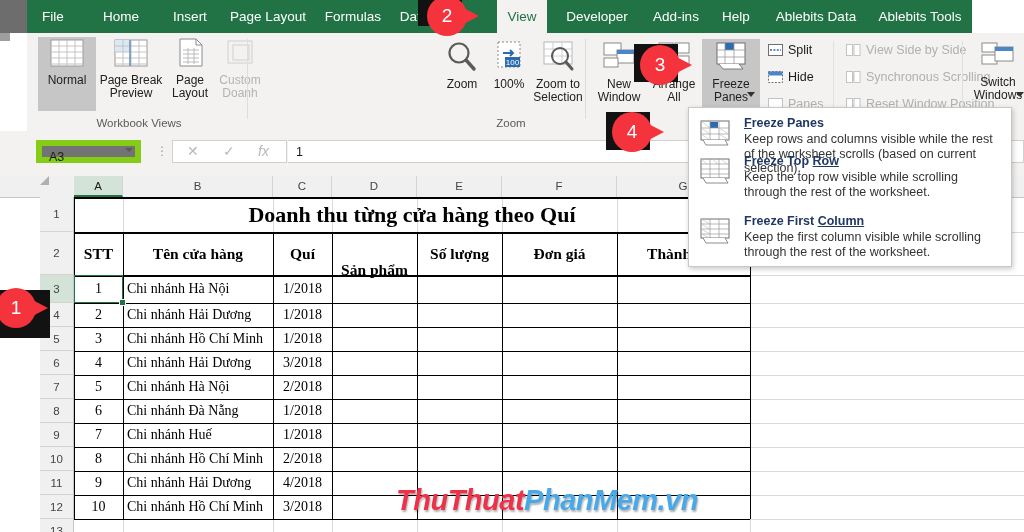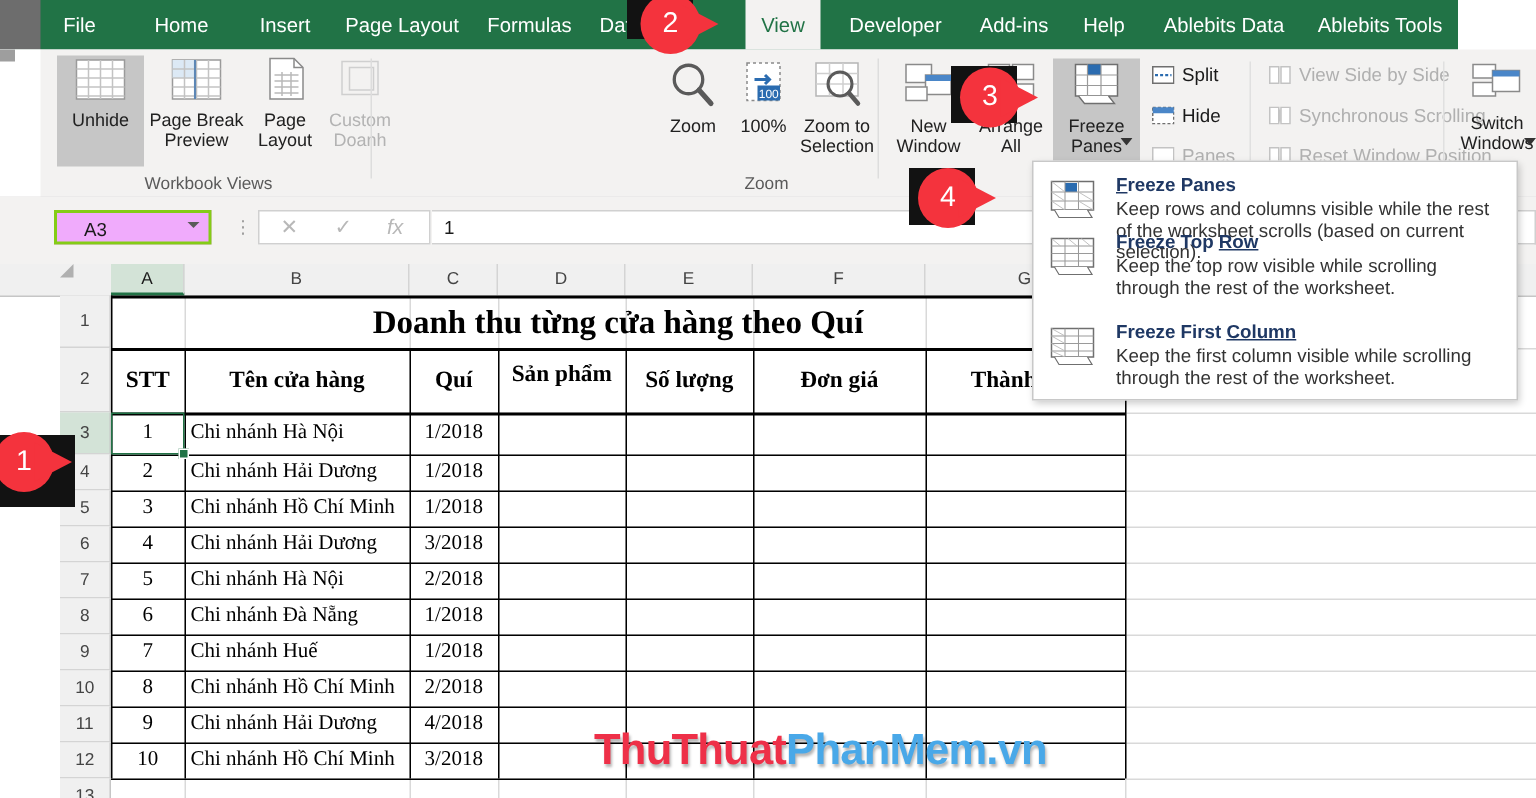--- a/index.html
+++ b/index.html
@@ -65,22 +65,22 @@
   
   .smbtn{position:absolute;font-size:12.5px;color:#1a1a1a;white-space:nowrap;cursor:default;}
   .smbtn.dis{color:#b0b0b0;}
   .smbtn .si{display:inline-block;width:15px;height:12px;vertical-align:-2px;margin-right:5px;}
   
   .fbar{
     position:absolute;left:0;top:131px;width:1024px;height:45px;background:#f3f2f1;
   }
   .namebox{
     position:absolute;left:36px;top:140px;width:105px;height:23px;
-    background:#f0abfc;border:2px solid #84cc16;
-    font-size:12.5px;color:#1a1a1a;line-height:23px;padding-left:18px;box-sizing:border-box;
+    background:#737373;border:6px solid #84cc16;
+    font-size:12.5px;color:#1a1a1a;line-height:23px;padding-left:7px;box-sizing:border-box;
   }
   .nbarrow{position:absolute;left:125px;top:148px;width:0;height:0;
     border-left:4px solid transparent;border-right:4px solid transparent;border-top:4.5px solid #5a5a5a;}
   .vdots{position:absolute;left:156px;top:146px;font-size:12px;color:#9a9a9a;line-height:10px;}
   .fbbtns{
     position:absolute;left:172px;top:140px;width:115px;height:23px;
     background:#ffffff;border:1px solid #d0d0d0;box-sizing:border-box;
   }
   .fbbtns span{position:absolute;top:2px;font-size:14px;color:#b8b8b8;}
   .fbinput{
@@ -133,21 +133,21 @@
     border-top:13px solid transparent;border-bottom:13px solid transparent;
     border-left:25px solid #f4333d;
   }
   .callout .num{
     position:absolute;left:0;top:0;width:40px;height:40px;line-height:40px;text-align:center;
     color:#fff;font-size:19px;font-family:"Liberation Sans",sans-serif;z-index:3;
   }
   .blackblock{position:absolute;background:#121212;}
   
   .wm{position:absolute;font-family:"Liberation Sans",sans-serif;font-weight:bold;
-      font-size:29px;letter-spacing:-0.5px;white-space:nowrap;
+      font-size:29px;font-style:italic;letter-spacing:-0.5px;white-space:nowrap;
       text-shadow:1px 2px 2px rgba(0,0,0,.30);}
   .wm .r{color:#ee3048;}
   .wm .b{color:#49a8e8;}
 </style>
 </head>
 <body>
 
 <div class="tabbar">
   <div class="leftgutter"></div>
   <div id="tabs-host">
@@ -179,21 +179,21 @@
         <g stroke="#c3c3c3" stroke-width="1">
           <line x1="4" y1="9" x2="36" y2="9"></line>
             <line x1="4" y1="15" x2="36" y2="15"></line>
           <line x1="4" y1="21" x2="36" y2="21"></line>
             <line x1="4" y1="27" x2="36" y2="27"></line>
           <line x1="12" y1="3" x2="12" y2="29"></line>
             <line x1="20" y1="3" x2="20" y2="29"></line>
           <line x1="28" y1="3" x2="28" y2="29"></line>
         </g>
       </svg>
-      <span class="lbl">Unhide</span>
+      <span class="lbl">Normal</span>
     </div>
 
     <div class="bigbtn" style="left:68px;top:4px;width:66px;height:74px;">
       <svg class="ico" width="40" height="34" viewBox="0 0 40 34">
         <rect x="4" y="3" width="32" height="26" fill="#fff" stroke="#9a9a9a"></rect>
         <rect x="4" y="3" width="15" height="12" fill="#dce9f5"></rect>
         <g stroke="#c3c3c3" stroke-width="1">
           <line x1="4" y1="9" x2="36" y2="9"></line>
             <line x1="4" y1="15" x2="36" y2="15"></line>
           <line x1="4" y1="21" x2="36" y2="21"></line>
@@ -446,21 +446,21 @@
       <div class="gl" style="left: 417px; top: 21px; width: 1px; height: 356px;"></div>
       <div class="gl" style="left: 502px; top: 21px; width: 1px; height: 356px;"></div>
       <div class="gl" style="left: 617px; top: 21px; width: 1px; height: 356px;"></div>
       <div class="gl" style="left: 750px; top: 21px; width: 1px; height: 356px;"></div>
     </div>
   <div id="cells-host">
       <div class="cellbox title-cell" style="left: 74px; top: 21px; width: 676px; height: 35px; line-height: 35px;">Doanh thu từng cửa hàng theo Quí</div>
       <div class="cellbox hd-cell" style="left: 74px; top: 56px; width: 49px; height: 43px; line-height: 43px;">STT</div>
       <div class="cellbox hd-cell" style="left: 123px; top: 56px; width: 150px; height: 43px; line-height: 43px;">Tên cửa hàng</div>
       <div class="cellbox hd-cell" style="left: 273px; top: 56px; width: 59px; height: 43px; line-height: 43px;">Quí</div>
-      <div class="cellbox hd-cell" style="left: 332px; top: 52px; width: 85px; height: 35px; line-height: 43px;">Sản phẩm</div>
+      <div class="cellbox hd-cell" style="left: 332px; top: 72px; width: 85px; height: 35px; line-height: 43px;">Sản phẩm</div>
       <div class="cellbox hd-cell" style="left: 417px; top: 56px; width: 85px; height: 43px; line-height: 43px;">Số lượng</div>
       <div class="cellbox hd-cell" style="left: 502px; top: 56px; width: 115px; height: 43px; line-height: 43px;">Đơn giá</div>
       <div class="cellbox hd-cell" style="left: 617px; top: 56px; width: 133px; height: 43px; line-height: 43px;">Thành tiền</div>
       <div class="cellbox d-cell" style="left: 74px; top: 99px; width: 49px; height: 28px; line-height: 28px; text-align: center;">1</div>
       <div class="cellbox d-cell" style="left: 123px; top: 99px; width: 150px; height: 28px; line-height: 28px; padding-left: 4px; text-align: left;">Chi nhánh Hà Nội</div>
       <div class="cellbox d-cell" style="left: 273px; top: 99px; width: 59px; height: 28px; line-height: 28px; text-align: center;">1/2018</div>
       <div class="cellbox d-cell" style="left: 332px; top: 99px; width: 85px; height: 28px; line-height: 28px; padding-left: 4px; text-align: left;"></div>
       <div class="cellbox d-cell" style="left: 417px; top: 99px; width: 85px; height: 28px; line-height: 28px; padding-left: 4px; text-align: left;"></div>
       <div class="cellbox d-cell" style="left: 502px; top: 99px; width: 115px; height: 28px; line-height: 28px; padding-left: 4px; text-align: left;"></div>
       <div class="cellbox d-cell" style="left: 617px; top: 99px; width: 133px; height: 28px; line-height: 28px; padding-left: 4px; text-align: left;"></div>

